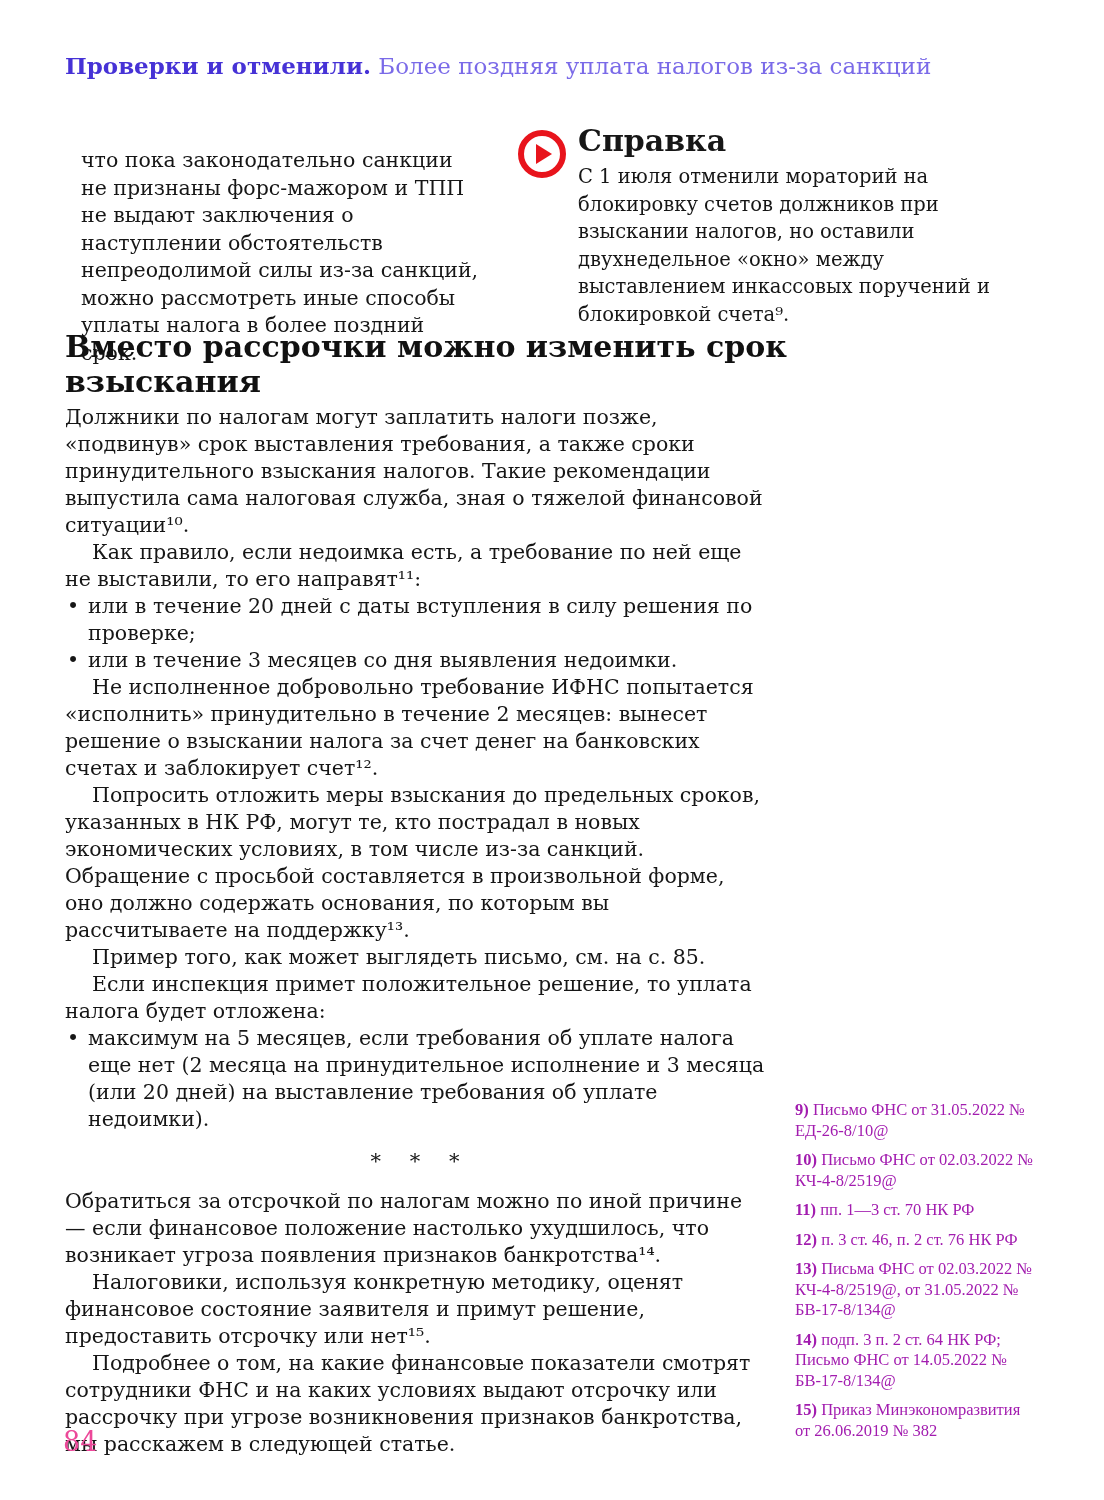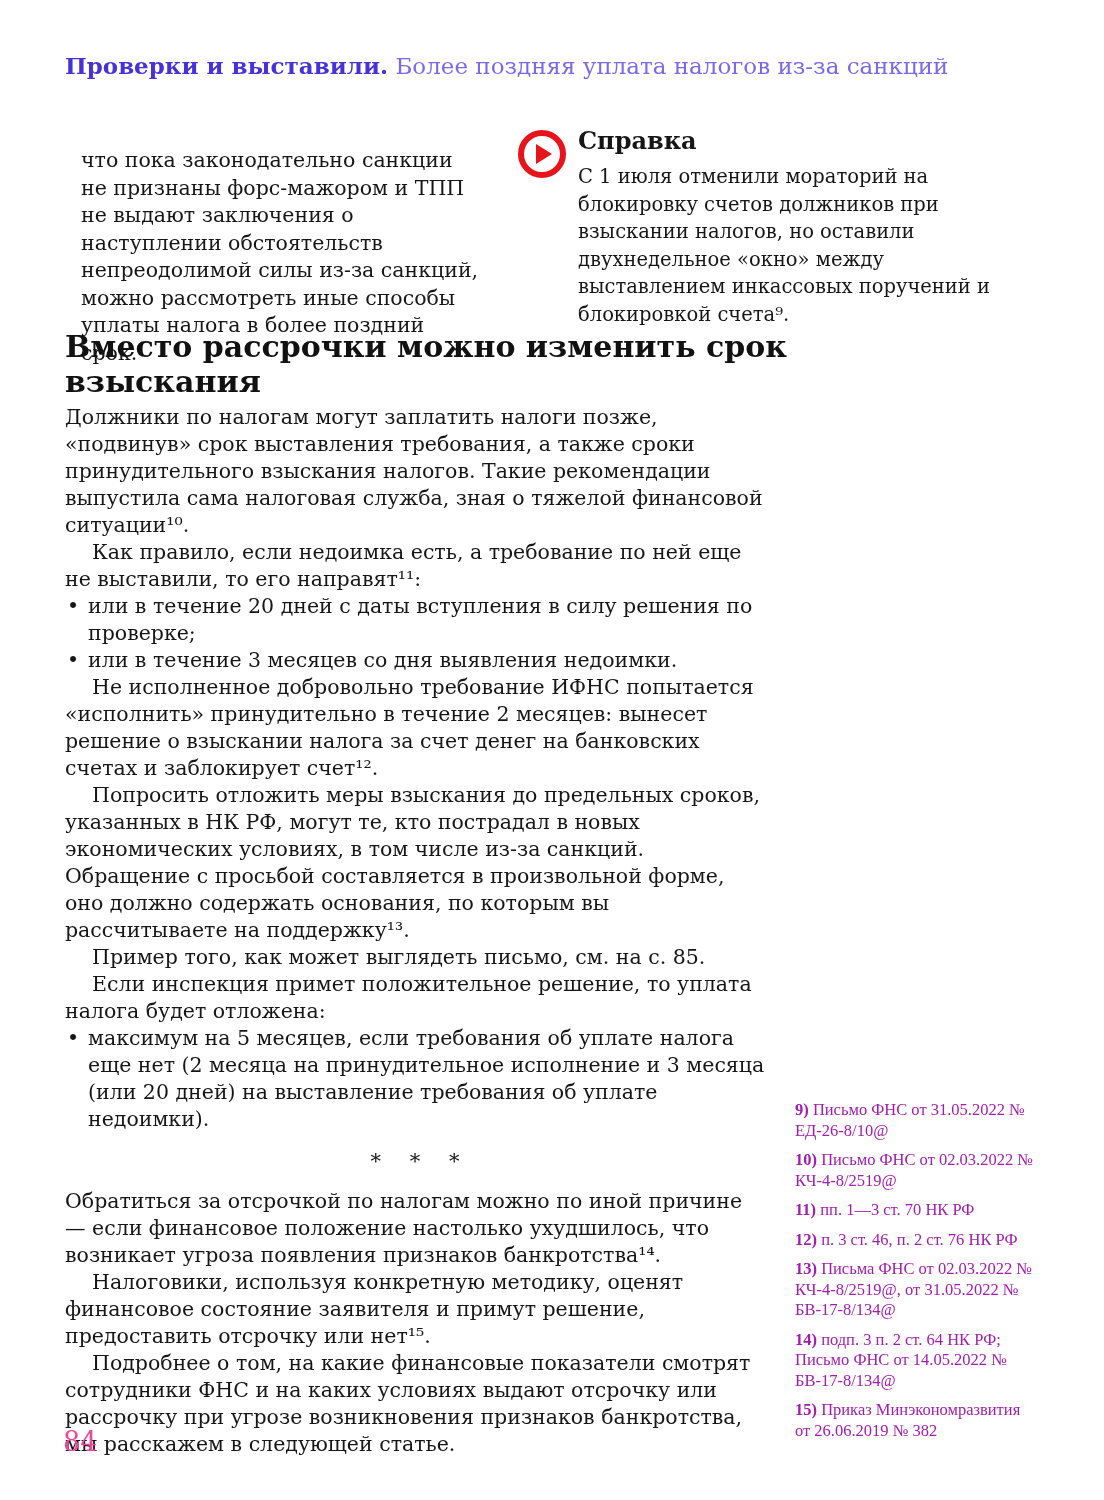--- a/index.html
+++ b/index.html
@@ -33,21 +33,21 @@
     width:48px; height:48px; box-sizing:border-box;
     border:6px solid var(--icon-red,#e8141c); border-radius:50%;
   }
   .play-icon .tri {
     position:absolute; left:12px; top:8px; width:0; height:0;
     border-left:16px solid var(--icon-red,#e8141c);
     border-top:10px solid transparent;
     border-bottom:10px solid transparent;
   }
   .sp-content { margin-left:60px; }
-  .sp-title { margin:0 0 9px 0; font-size:24px; font-weight:bold; line-height:26px; }
+  .sp-title { margin:0 0 9px 0; font-size:30px; font-weight:bold; line-height:26px; }
   .sp-text { margin:0; width:458px; font-weight:normal; font-size:19.5px; line-height:27.5px; }
 
   
   .section-heading {
     position:absolute; left:65px; top:329px; width:730px; margin:0;
     font-size:30px; line-height:35px; font-weight:bold; color:#111;
   }
 
   
   .body-col {
@@ -74,21 +74,21 @@
   .fn .fn-num { font-weight:bold; }
 
   .pageno { position:absolute; left:63px; top:1426px; font-size:27px; color:#ec4899; }
 </style>
 </head>
 <body>
 
 <div class="page">
 
   <div class="runhead">
-    <span class="rh-section">Проверки и выставили.</span><span class="rh-article"> Более поздняя уплата налогов из-за санкций</span>
+    <span class="rh-section">Проверки и отменили.</span><span class="rh-article"> Более поздняя уплата налогов из-за санкций</span>
   </div>
 
   <div class="intro-col">
     <p>что пока законодательно санкции не признаны форс-мажором и ТПП не выдают заключения о наступлении обстоятельств непреодолимой силы из-за санкций, можно рассмотреть иные способы уплаты налога в более поздний срок.</p>
   </div>
 
   <aside class="spravka">
     <div class="play-icon">
         <span class="tri"></span>
       </div>

